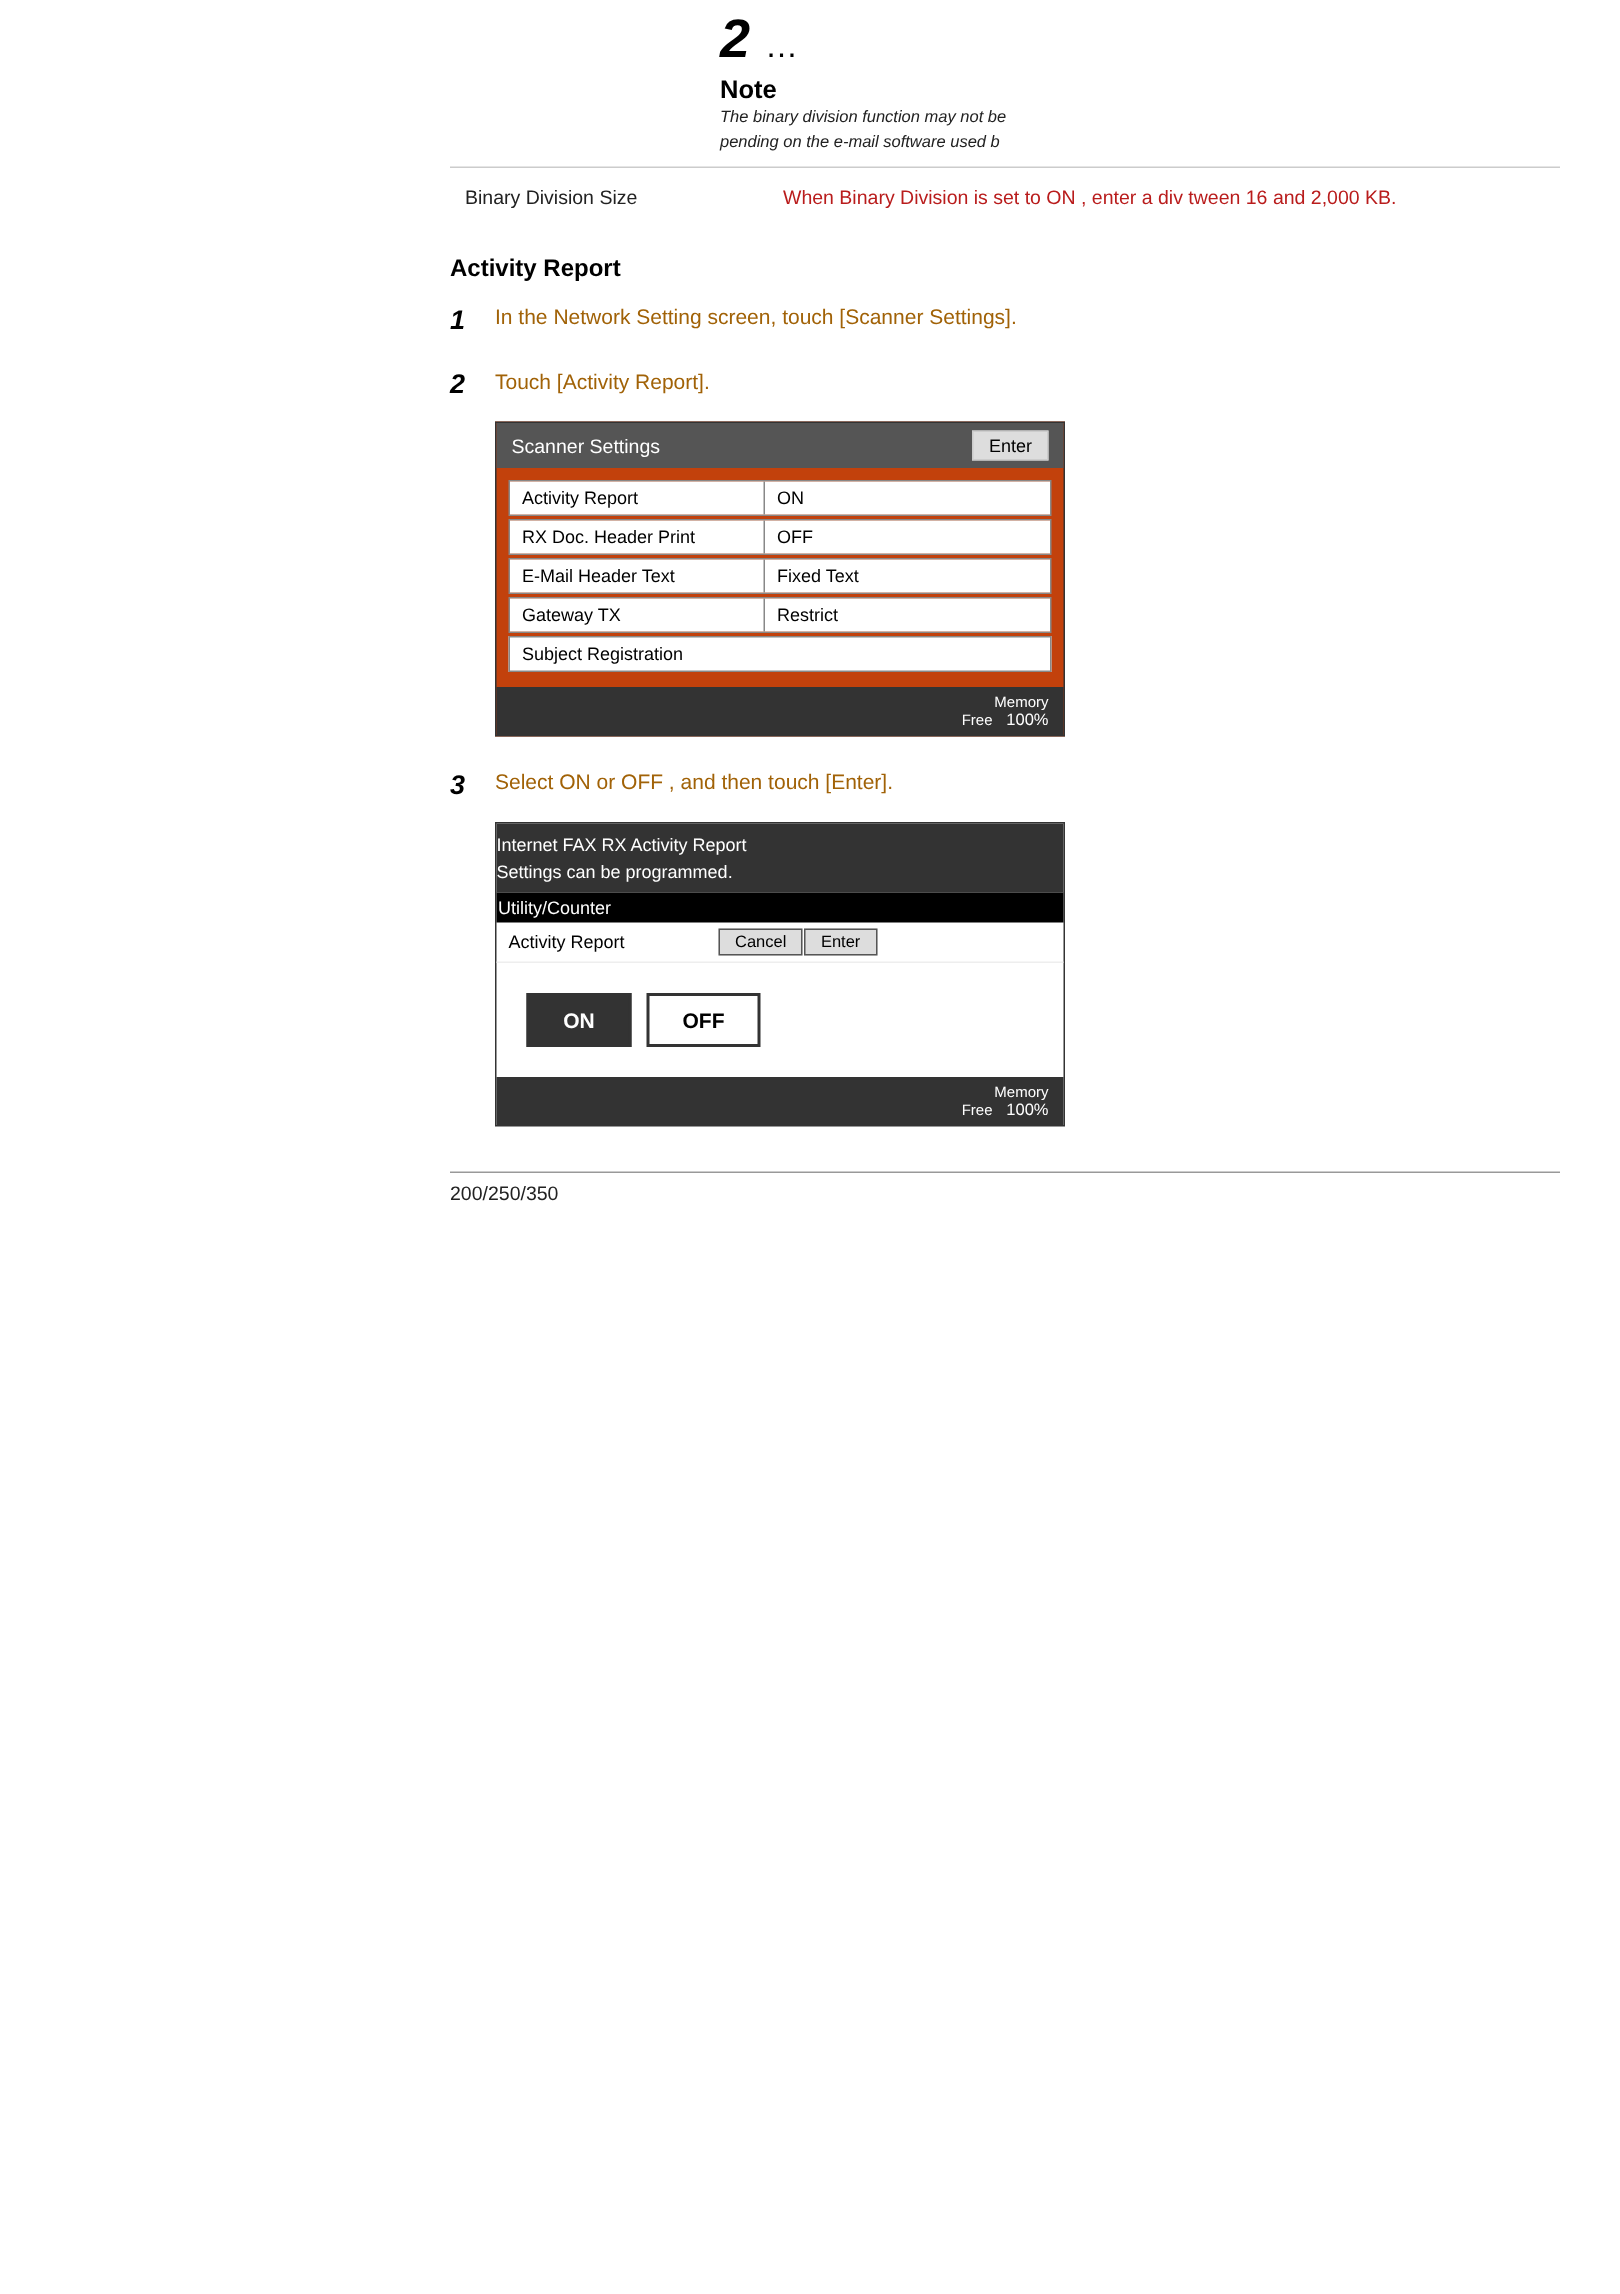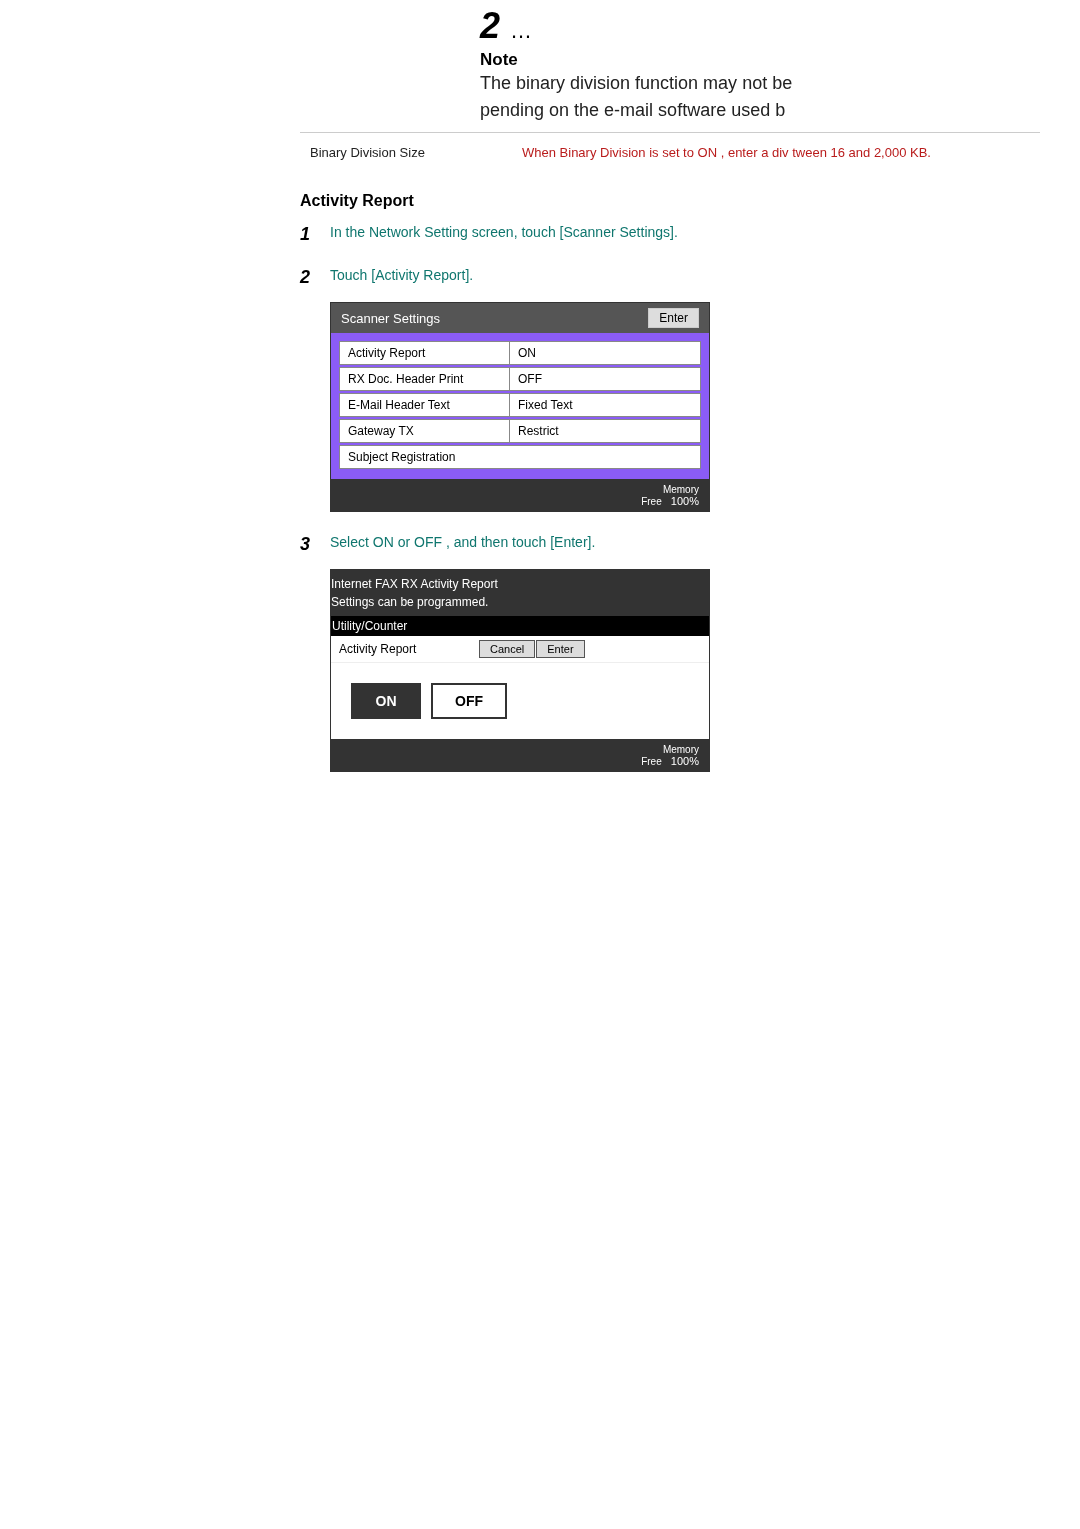--- a/index.html
+++ b/index.html
@@ -41,21 +41,22 @@
       vertical-align: middle;
     }
 
     .note-label {
       font-size: 17px;
       font-weight: bold;
       margin-top: 6px;
     }
 
     .note-italic {
-      font-size: 18px;
+      font-size: 11px;
+      font-style: italic;
       color: #222;
       line-height: 1.5;
     }
 
     
     .binary-row {
       display: flex;
       border-top: 1px solid #ccc;
       padding: 8px 0;
       margin-left: 300px;
@@ -103,31 +104,31 @@
       font-size: 18px;
       font-weight: bold;
       font-style: italic;
       width: 30px;
       flex-shrink: 0;
       margin-top: 2px;
     }
 
     .step-text {
       font-size: 14px;
-      color: #0f766e;
+      color: #a16207;
       line-height: 1.5;
     }
 
     
     .scanner-ui {
       border: 1.5px solid #333;
       width: 380px;
       margin-left: 30px;
       margin-bottom: 18px;
-      background: #8b5cf6;
+      background: #c2410c;
     }
 
     .scanner-ui-header {
       background: #555;
       color: #fff;
       padding: 5px 10px;
       display: flex;
       justify-content: space-between;
       align-items: center;
       font-size: 13px;
@@ -385,14 +386,17 @@
         <div class="fax-ui-footer">
           <span style="font-size:10px;">Memory<br>Free</span>
           &nbsp;
           <span>100%</span>
         </div>
       </div>
     </div>
 
   </div>
 
+  <div class="page-footer">
+    <span>200/250/350</span>
+  </div>
 
 </div>
 
 </body></html>

